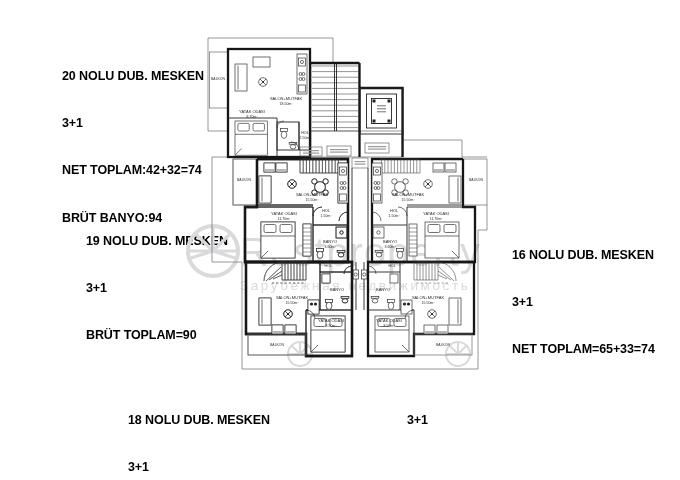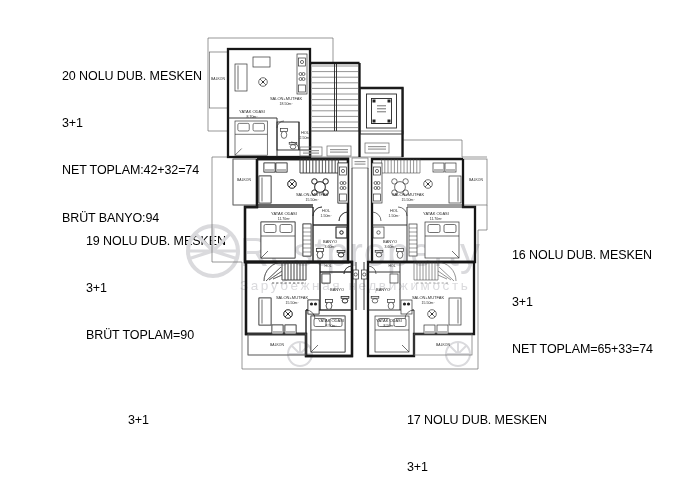--- a/index.html
+++ b/index.html
@@ -1,19 +1,19 @@
 <!DOCTYPE html>
 <html style="--background: #ffffff; --wall: #161616; --thin: #6a6a6a; --label: #2b2b2b; --watermark: #dadadd;"><head>
 <meta charset="utf-8">
 <style>
   html,body{margin:0;padding:0;background:#fff;}
   .stage{position:relative;width:680px;height:480px;background:var(--background,#ffffff);
          font-family:"Liberation Sans",sans-serif;overflow:hidden;}
   .ann{position:absolute;white-space:pre;color:#000;font-size:12.5px;line-height:15.8px;
-       letter-spacing:-0.1px;font-weight:400;}
+       letter-spacing:-0.1px;font-weight:700;}
   svg{position:absolute;left:0;top:0;}
   svg text{font-family:"Liberation Sans",sans-serif;}
   .wall{stroke:var(--wall,#161616);stroke-width:2.3;fill:none;stroke-linejoin:miter;}
   .part{stroke:#242424;stroke-width:0.9;fill:none;}
   .thin{stroke:var(--thin,#6a6a6a);stroke-width:0.7;fill:none;}
   .fur{stroke:#333;stroke-width:0.7;fill:#fff;}
   .furn{stroke:#333;stroke-width:0.7;fill:none;}
   .dark{fill:#222;stroke:none;}
   .gray{fill:#9a9a9a;stroke:none;}
   .dash{stroke:#555;stroke-width:0.55;stroke-dasharray:2.2 2;fill:none;}
@@ -40,26 +40,26 @@
     <div>19 NOLU DUB. MESKEN</div>
     <div>3+1</div>
     <div>BRÜT TOPLAM=90</div>
   </div>
   <div class="ann" style="left:512px;top:216px">
     <div>16 NOLU DUB. MESKEN</div>
     <div>3+1</div>
     <div>NET TOPLAM=65+33=74</div>
   </div>
   <div class="ann" style="left:128px;top:381px">
+    <div>18 NOLU DUB. MESKEN</div>
     <div>3+1</div>
     
     
   </div>
   <div class="ann" style="left:407px;top:381px">
-    <div>17 NOLU DUB. MESKEN</div>
     <div>3+1</div>
     
     
   </div>
 
   <svg width="680" height="480" viewBox="0 0 680 480">
     <defs>
       <g id="bed">
         <rect x="0" y="0" width="34" height="36" class="fur"></rect>
         <rect x="3" y="2.5" width="12" height="8" rx="1.5" class="furn"></rect>

